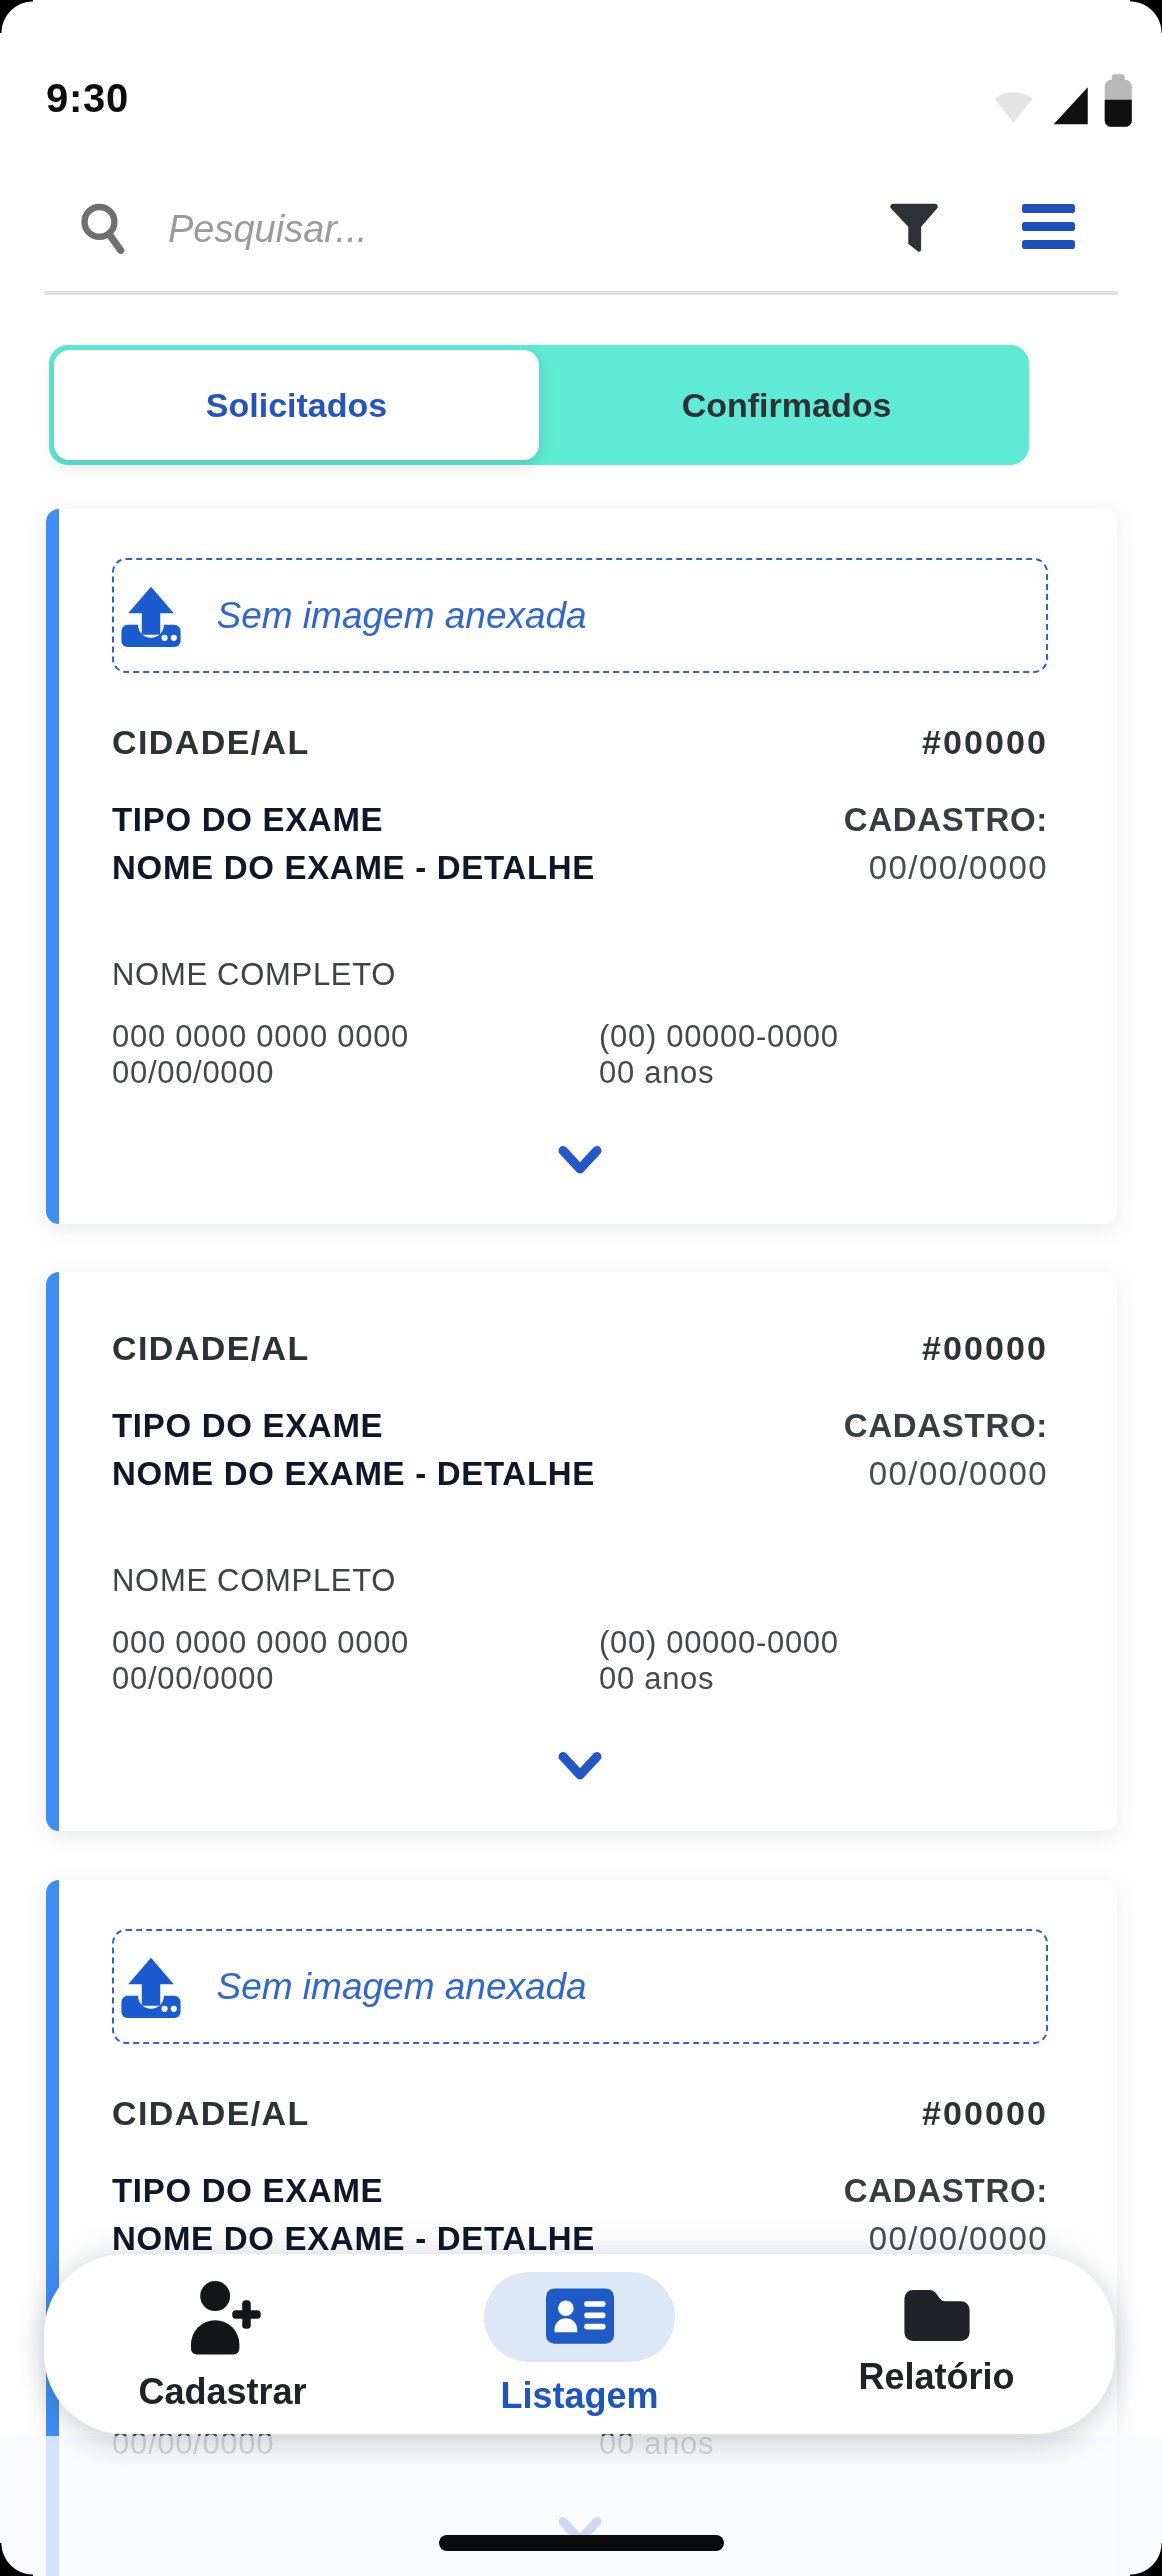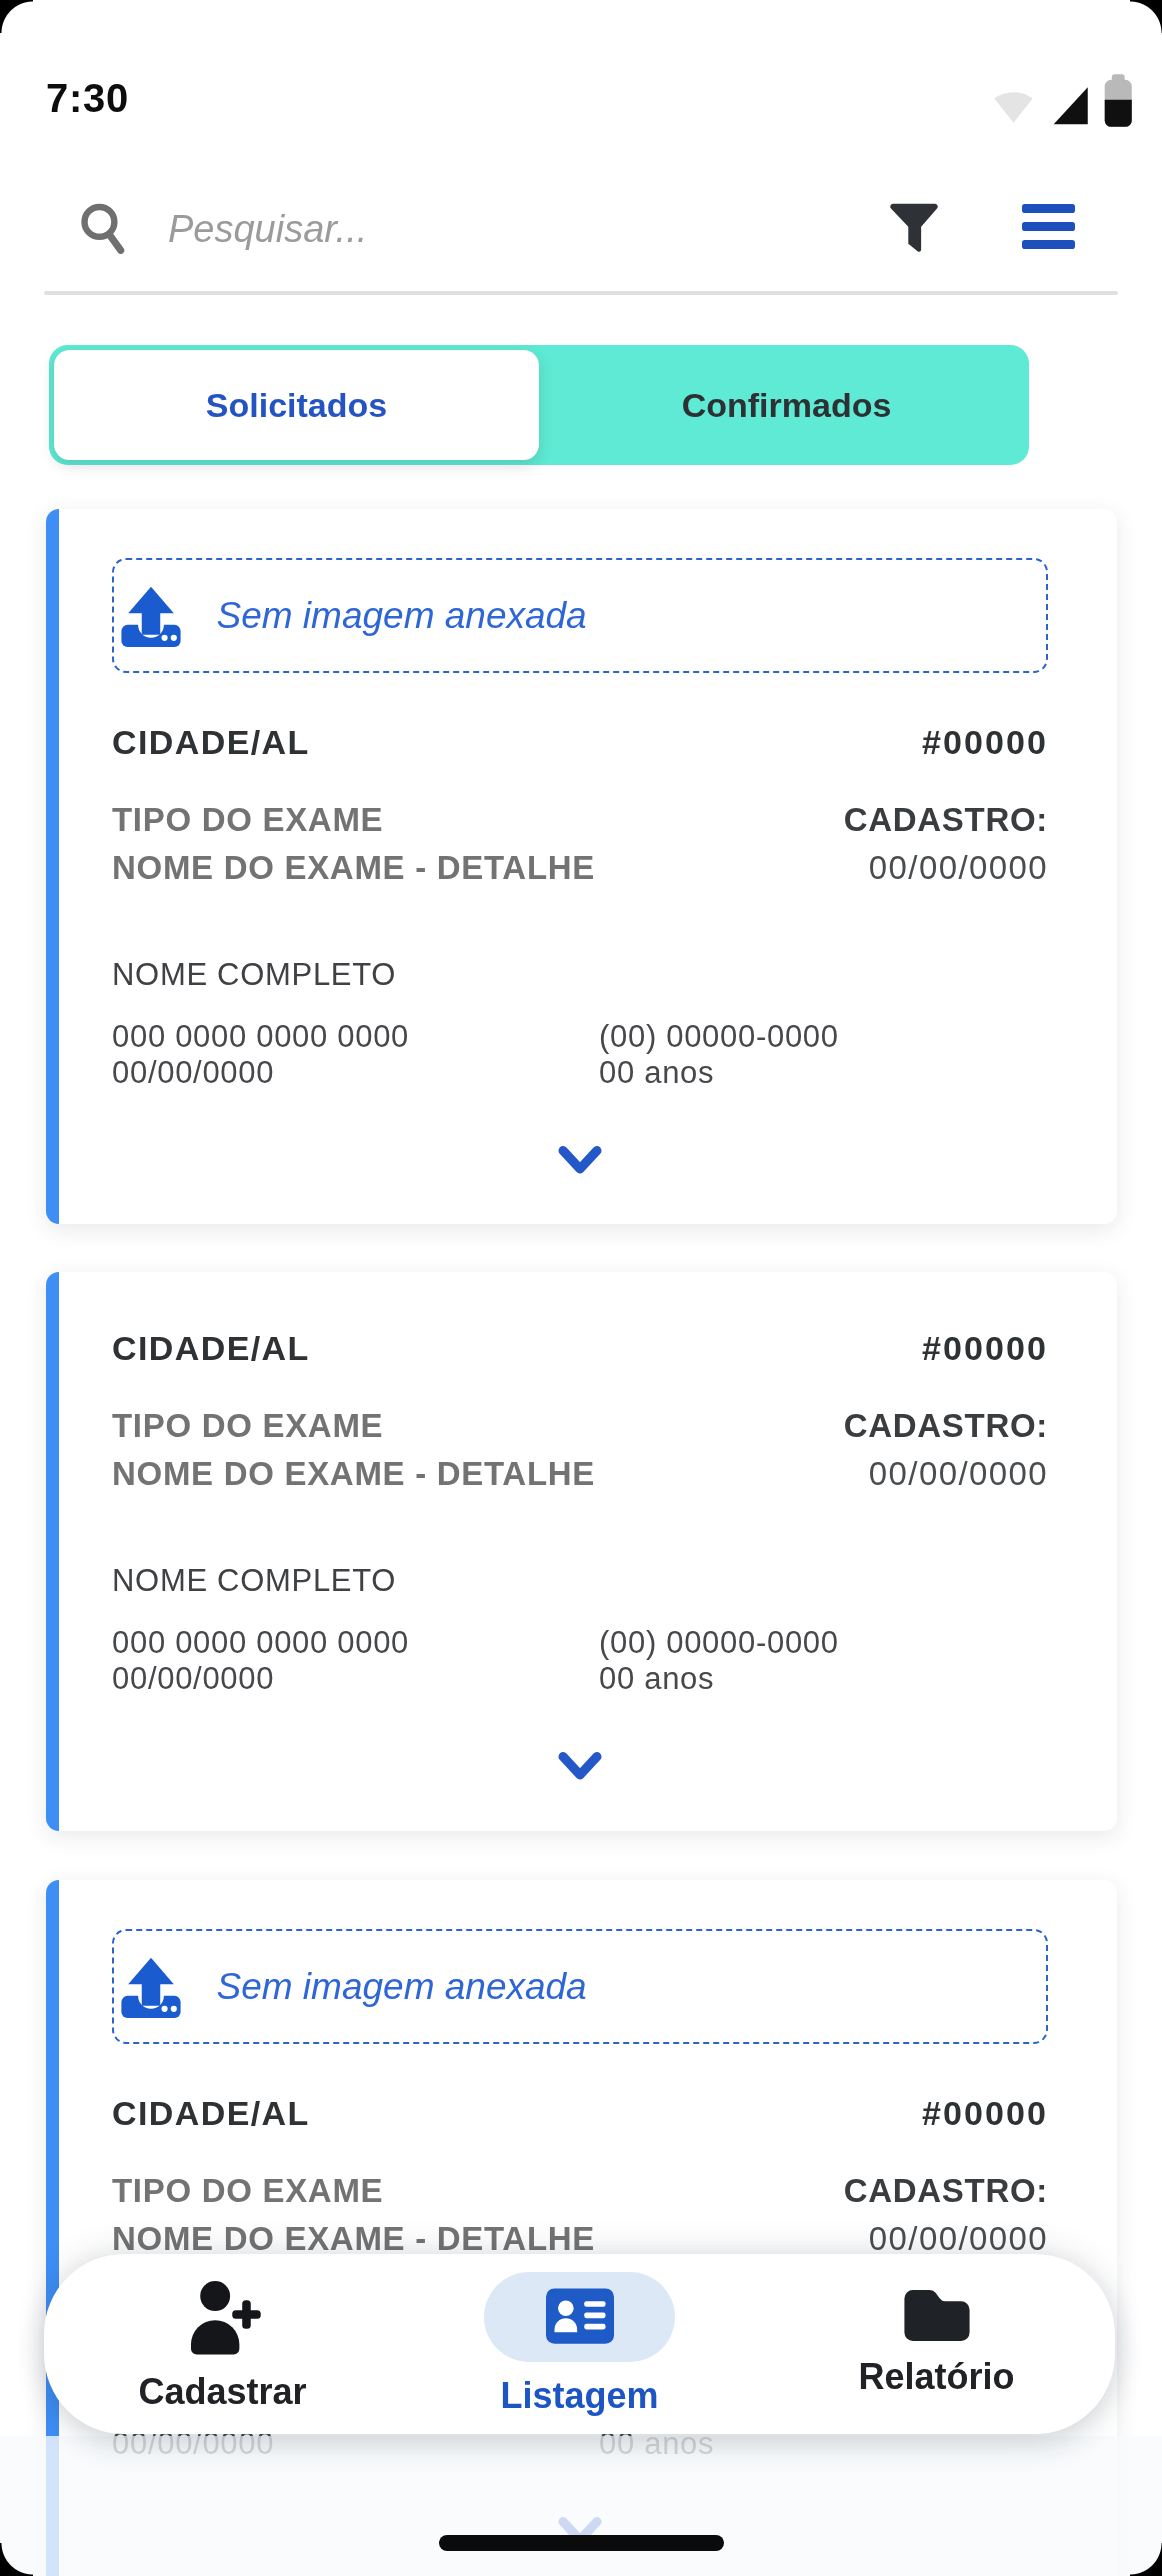--- a/index.html
+++ b/index.html
@@ -34,21 +34,21 @@
           box-shadow:0 5.7px 21.4px rgba(40,50,70,0.10);
           padding:49px 69px 0 53px; }
   .card.no-upload { padding-top:57px; }
   .upload-box { height:115px; border:2.8px dashed #2b63cf; border-radius:14.2px;
                 display:flex; align-items:center; gap:28.5px; margin-bottom:50px; }
   .upload-text { font-size:37px; font-style:italic; color:#2f66d6; }
   .row-city { display:flex; justify-content:space-between; align-items:baseline; margin-bottom:37px; }
   .city { font-size:34px; font-weight:bold; color:#2f3235; letter-spacing:1.4px; }
   .code { font-size:34px; font-weight:bold; color:#2f3235; letter-spacing:2.1px; }
   .exam-grid { display:grid; grid-template-columns:1fr auto; row-gap:7.1px; }
-  .exam-type, .exam-name { font-size:33px; font-weight:bold; color:#737373; letter-spacing:0.7px; line-height:41px; }
+  .exam-type, .exam-name { font-size:33px; font-weight:bold; color:#0f172a; letter-spacing:0.7px; line-height:41px; }
   .cad-label { font-size:33px; font-weight:bold; color:#3a3d40; letter-spacing:0.7px; text-align:right; line-height:41px; }
   .cad-date { font-size:33px; color:#4a4d50; letter-spacing:1.4px; text-align:right; line-height:41px; }
   .person-name { margin-top:69px; font-size:31px; color:#3f4144; letter-spacing:0.7px; }
   .info-grid { margin-top:26px; display:grid; grid-template-columns:487px auto; 
                font-size:31px; color:#46484b; letter-spacing:0.7px; }
   .chevron-row { display:flex; justify-content:center; margin-top:54px; }
 
   
   .bottom-wash { left:0; top:2436px; width:1163px; height:140px; background:rgba(247,250,253,0.80); }
   .bottom-nav { left:44px; top:2254px; width:1071px; height:180px; background:#ffffff; border-radius:80px;
@@ -64,21 +64,21 @@
   
   .corner { width:33px; height:33px; }
   .corner.tl { left:0; top:0; background:radial-gradient(circle at 100% 100%, transparent 31px, #000 32px); }
   .corner.tr { right:0; top:0; background:radial-gradient(circle at 0% 100%, transparent 31px, #000 32px); }
   .corner.bl { left:0; bottom:0; background:radial-gradient(circle at 100% 0%, transparent 31px, #000 32px); }
   .corner.br { right:0; bottom:0; background:radial-gradient(circle at 0% 0%, transparent 31px, #000 32px); }
 </style>
 </head>
 <body>
 
-<div class="abs status-time">7:30</div>
+<div class="abs status-time">9:30</div>
 <div class="abs status-icons">
   <span>
     <svg width="47" height="47" viewBox="0 0 66 66">
         <path d="M33 60 L6 26 A46 46 0 0 1 60 26 Z" fill="#e4e4e4"></path>
       </svg>
   </span>
   <span>
     <svg width="44" height="44" viewBox="0 0 62 62">
         <path d="M8 58 L56 58 L56 6 Z" fill="#101010"></path>
       </svg>

